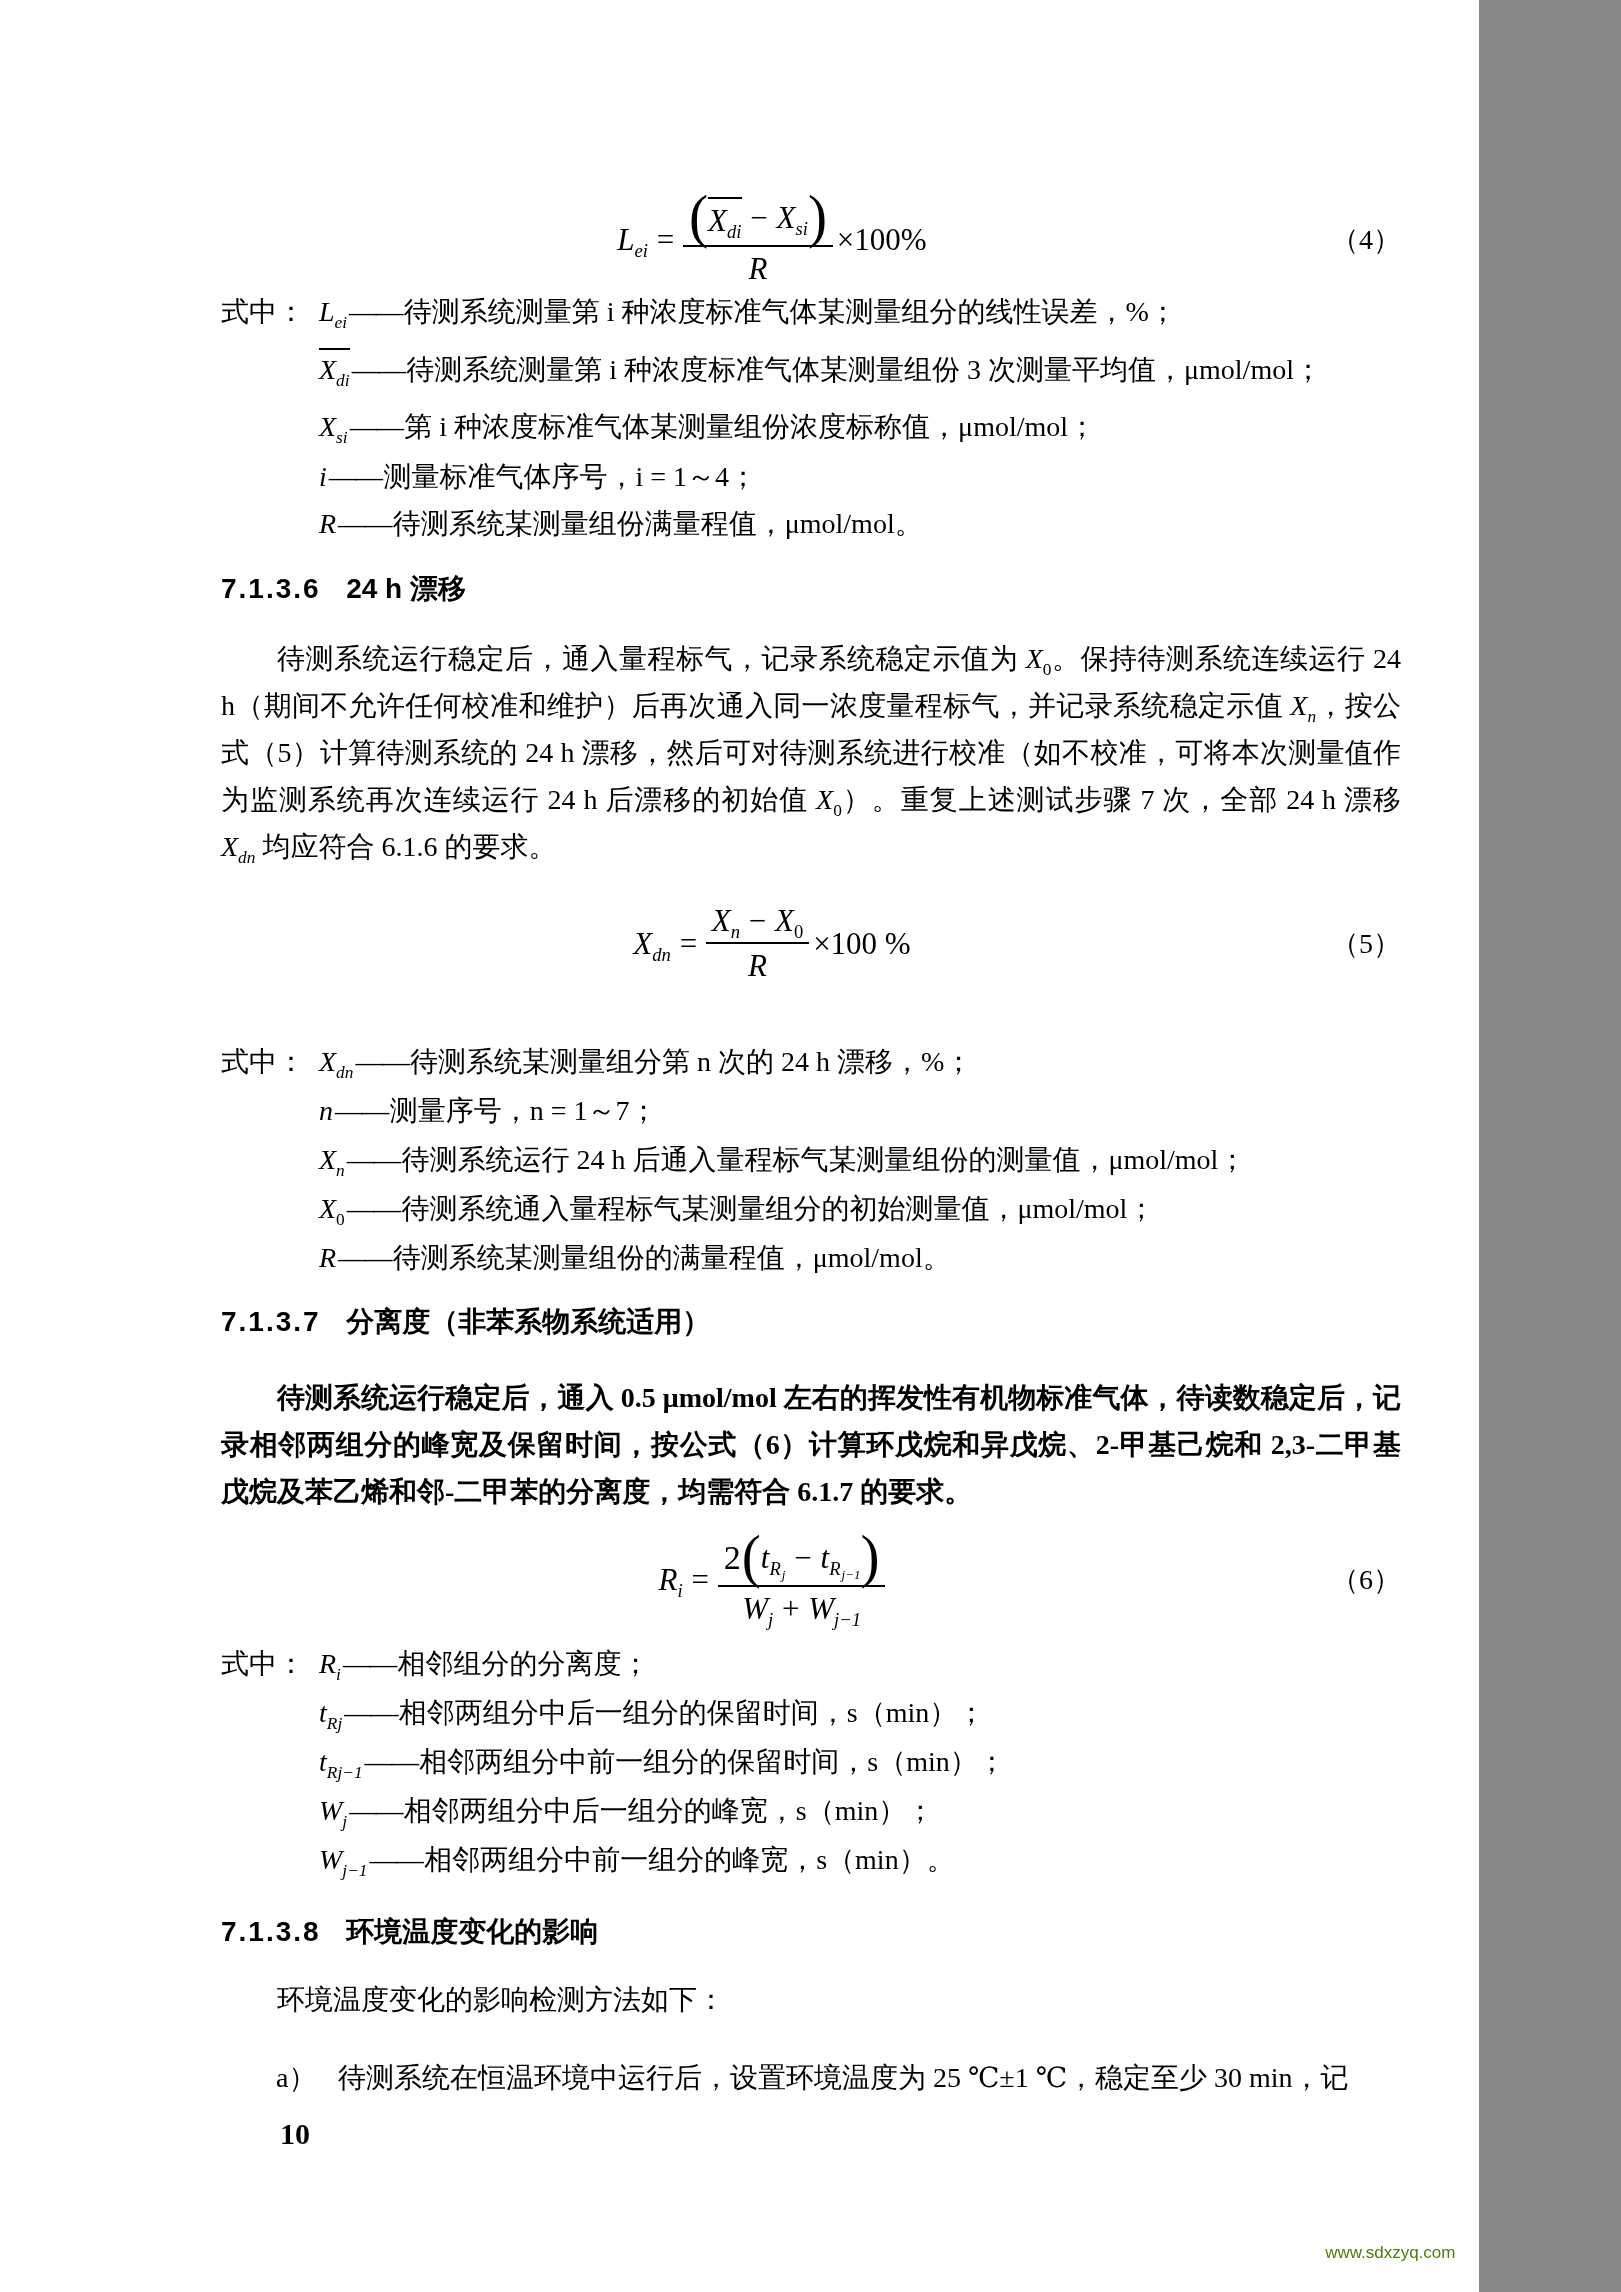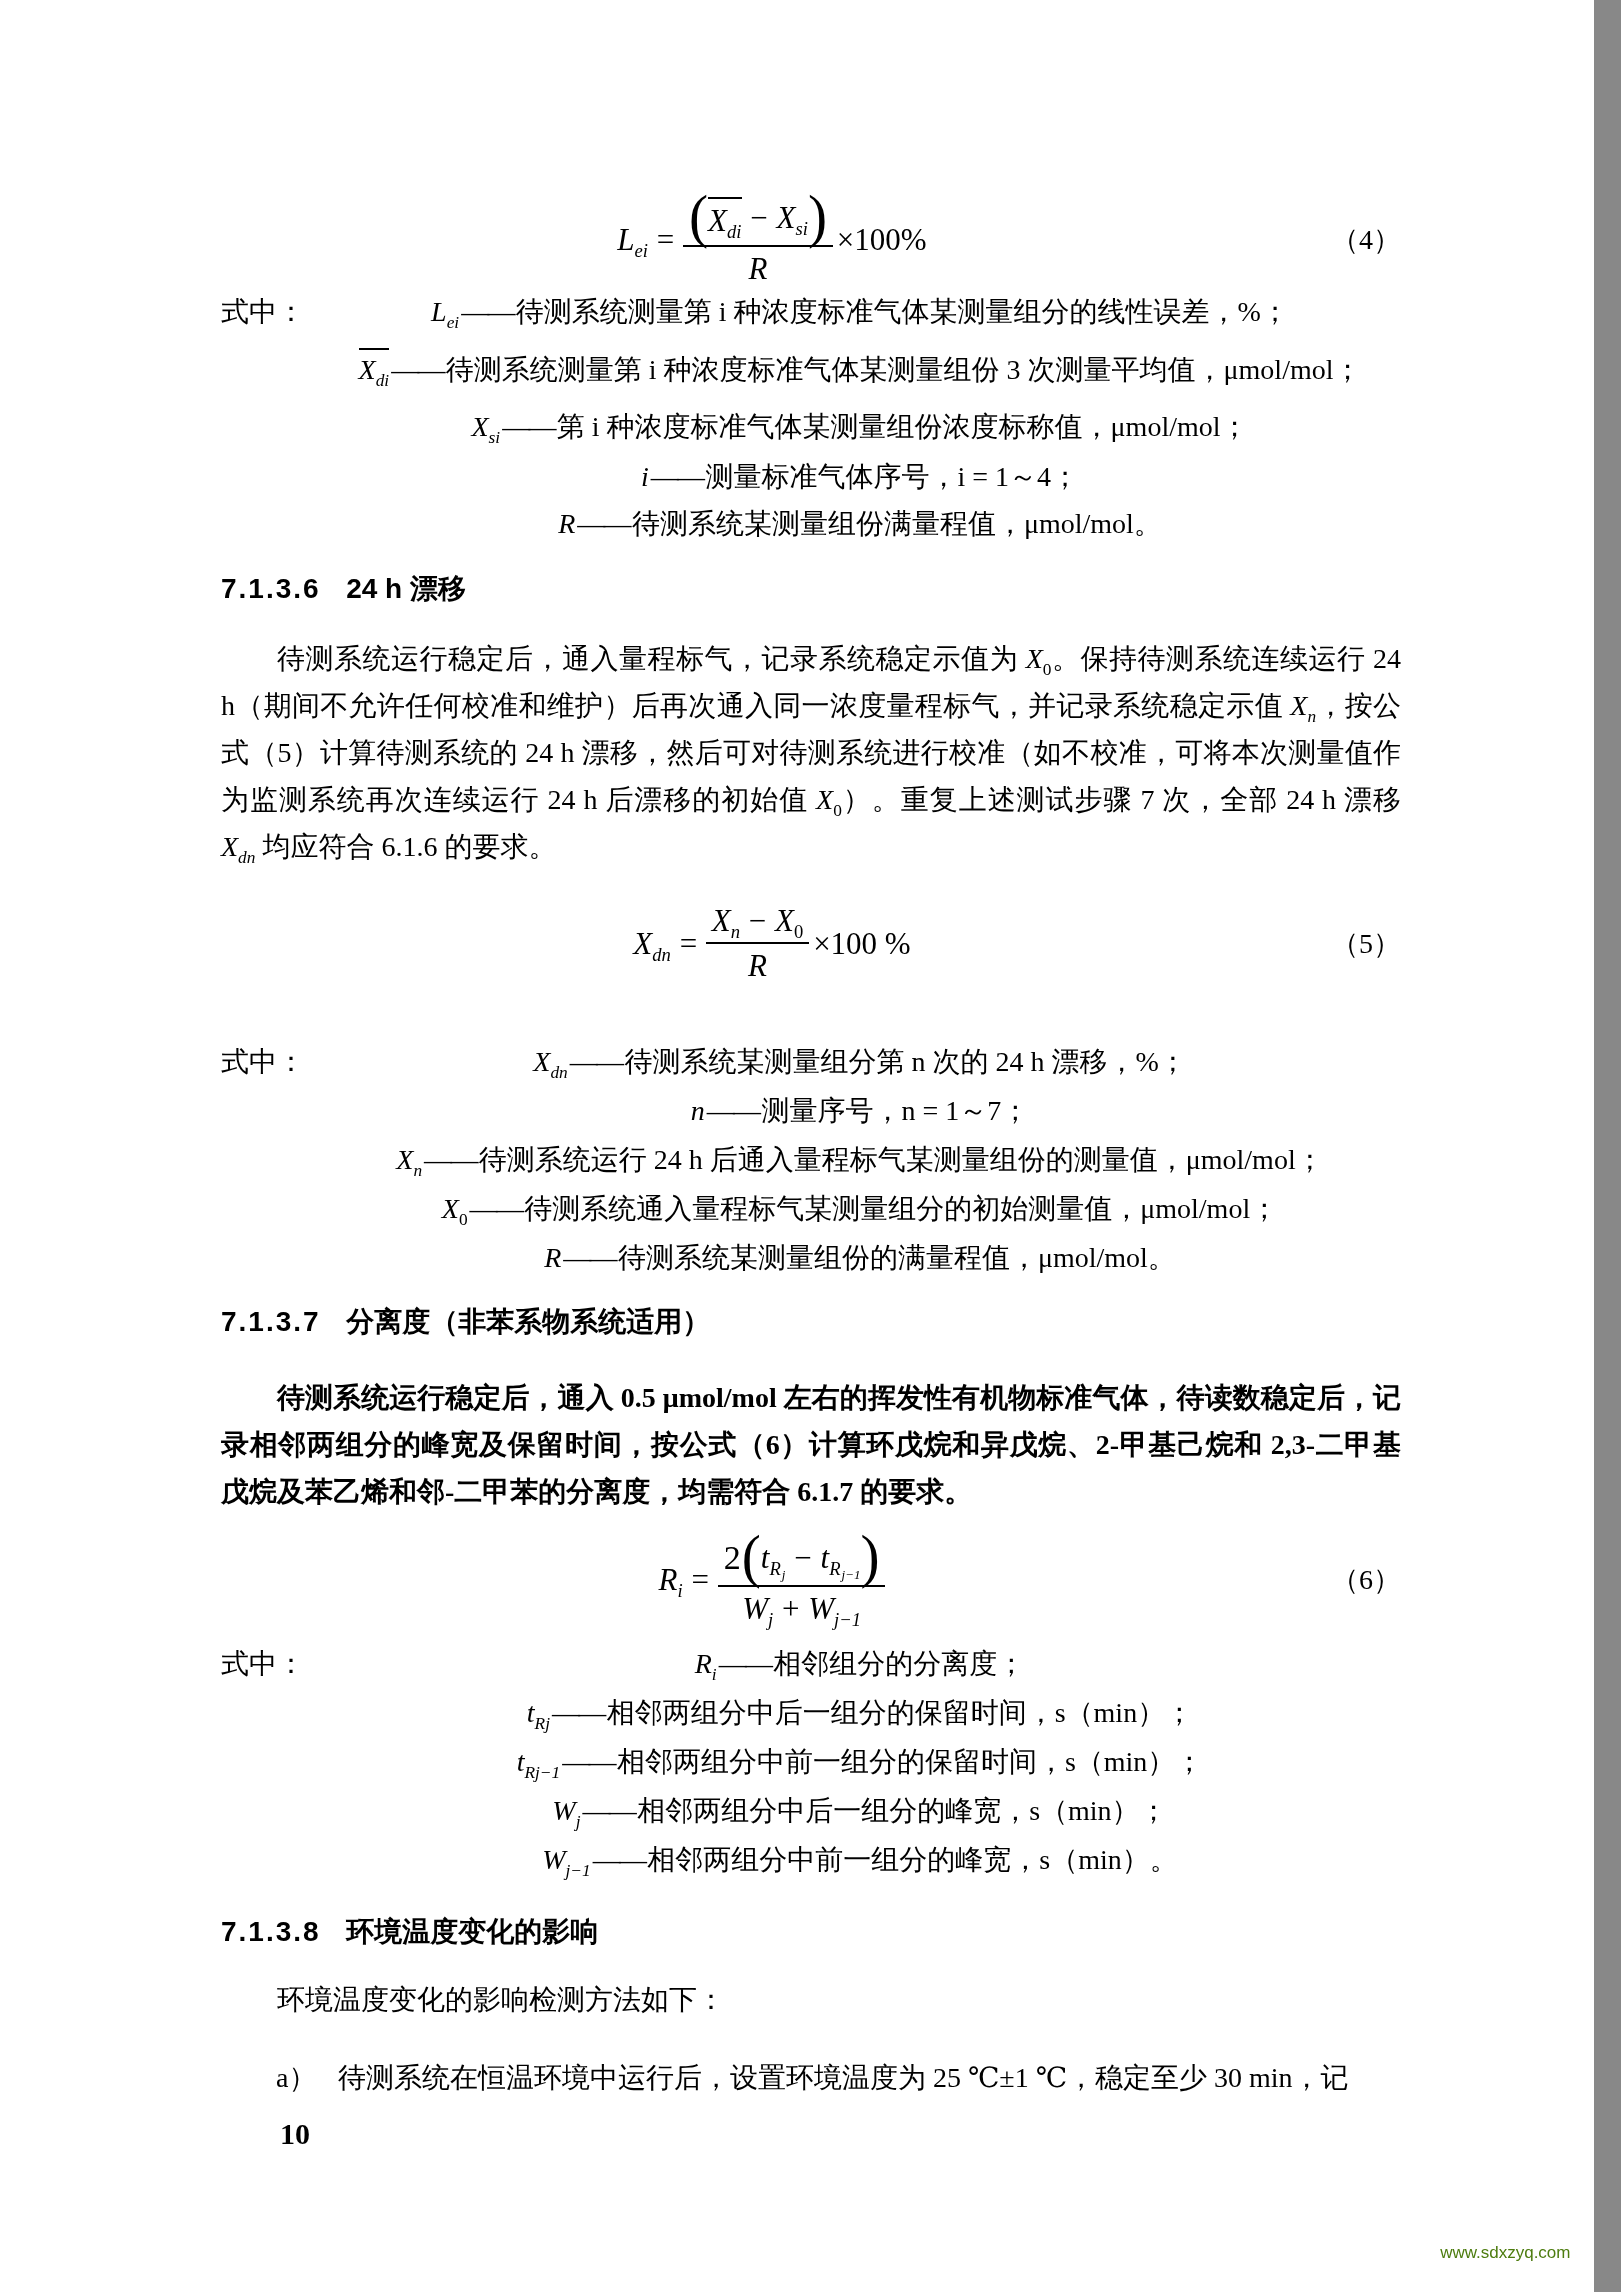--- a/index.html
+++ b/index.html
@@ -1,39 +1,39 @@
 <!DOCTYPE html>
 <html><head>
 <meta charset="utf-8">
 <style>
   html,body{margin:0;padding:0;background:#888;}
   .page{
     position:relative;
-    width:1594px;height:2293px;
+    width:1479px;height:2293px;
     background:#ffffff;
     font-family:"Liberation Serif","DejaVu Serif",serif;
     color:#000;
     overflow:hidden;
   }
   
   .para{
     position:absolute;left:221px;width:1180px;
     font-size:28px;line-height:47px;
     text-align:justify;text-indent:2em;
     margin:0;
   }
   .sec-heading{
     position:absolute;left:221px;width:1180px;height:43px;line-height:43px;
     font-family:"Liberation Sans","DejaVu Sans",sans-serif;
     font-weight:bold;font-size:28px;margin:0;
   }
   .sec-heading .sec-num{letter-spacing:2px;margin-right:25.5px;}
   
   .def-block{position:absolute;left:221px;width:1180px;}
-  .def-row{position:relative;padding-left:98px;font-size:28px;white-space:nowrap;text-align:center;}
+  .def-row{position:relative;padding-left:98px;font-size:28px;white-space:nowrap;}
   .def-intro{position:absolute;left:0;top:0;}
   .var{font-style:italic;}
   .var sub,.ivar sub{font-size:0.62em;line-height:0;font-style:italic;}
   sub.rm{font-style:normal;}
   .ol-bar{border-top:2.4px solid #000;padding-top:4px;}
   .dash{letter-spacing:-0.06em;margin:0 2px;}
   #def4 .def-row:nth-child(1){height:55px;line-height:55px;}
   #def4 .def-row:nth-child(2){height:61px;line-height:61px;}
   #def4 .def-row:nth-child(3){height:53px;line-height:53px;}
   #def4 .def-row:nth-child(4){height:47px;line-height:47px;}

